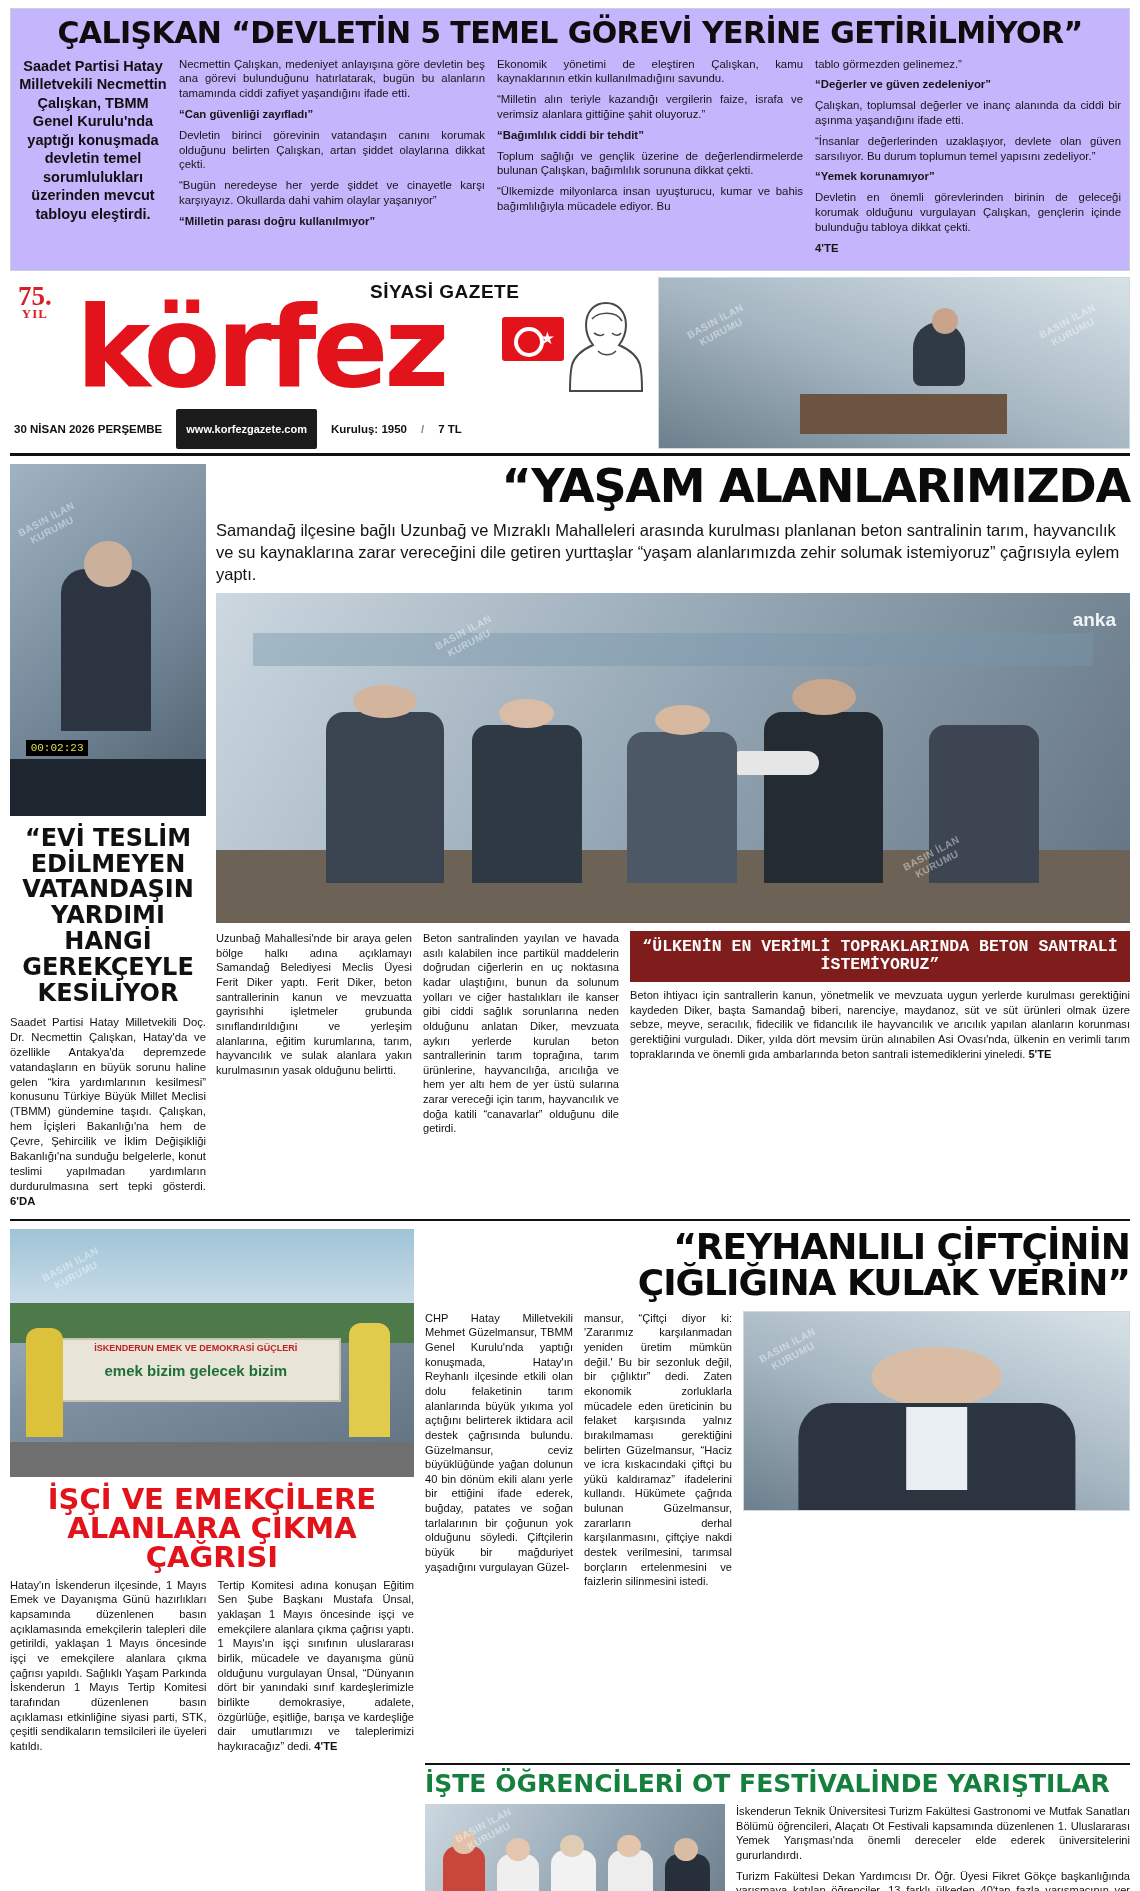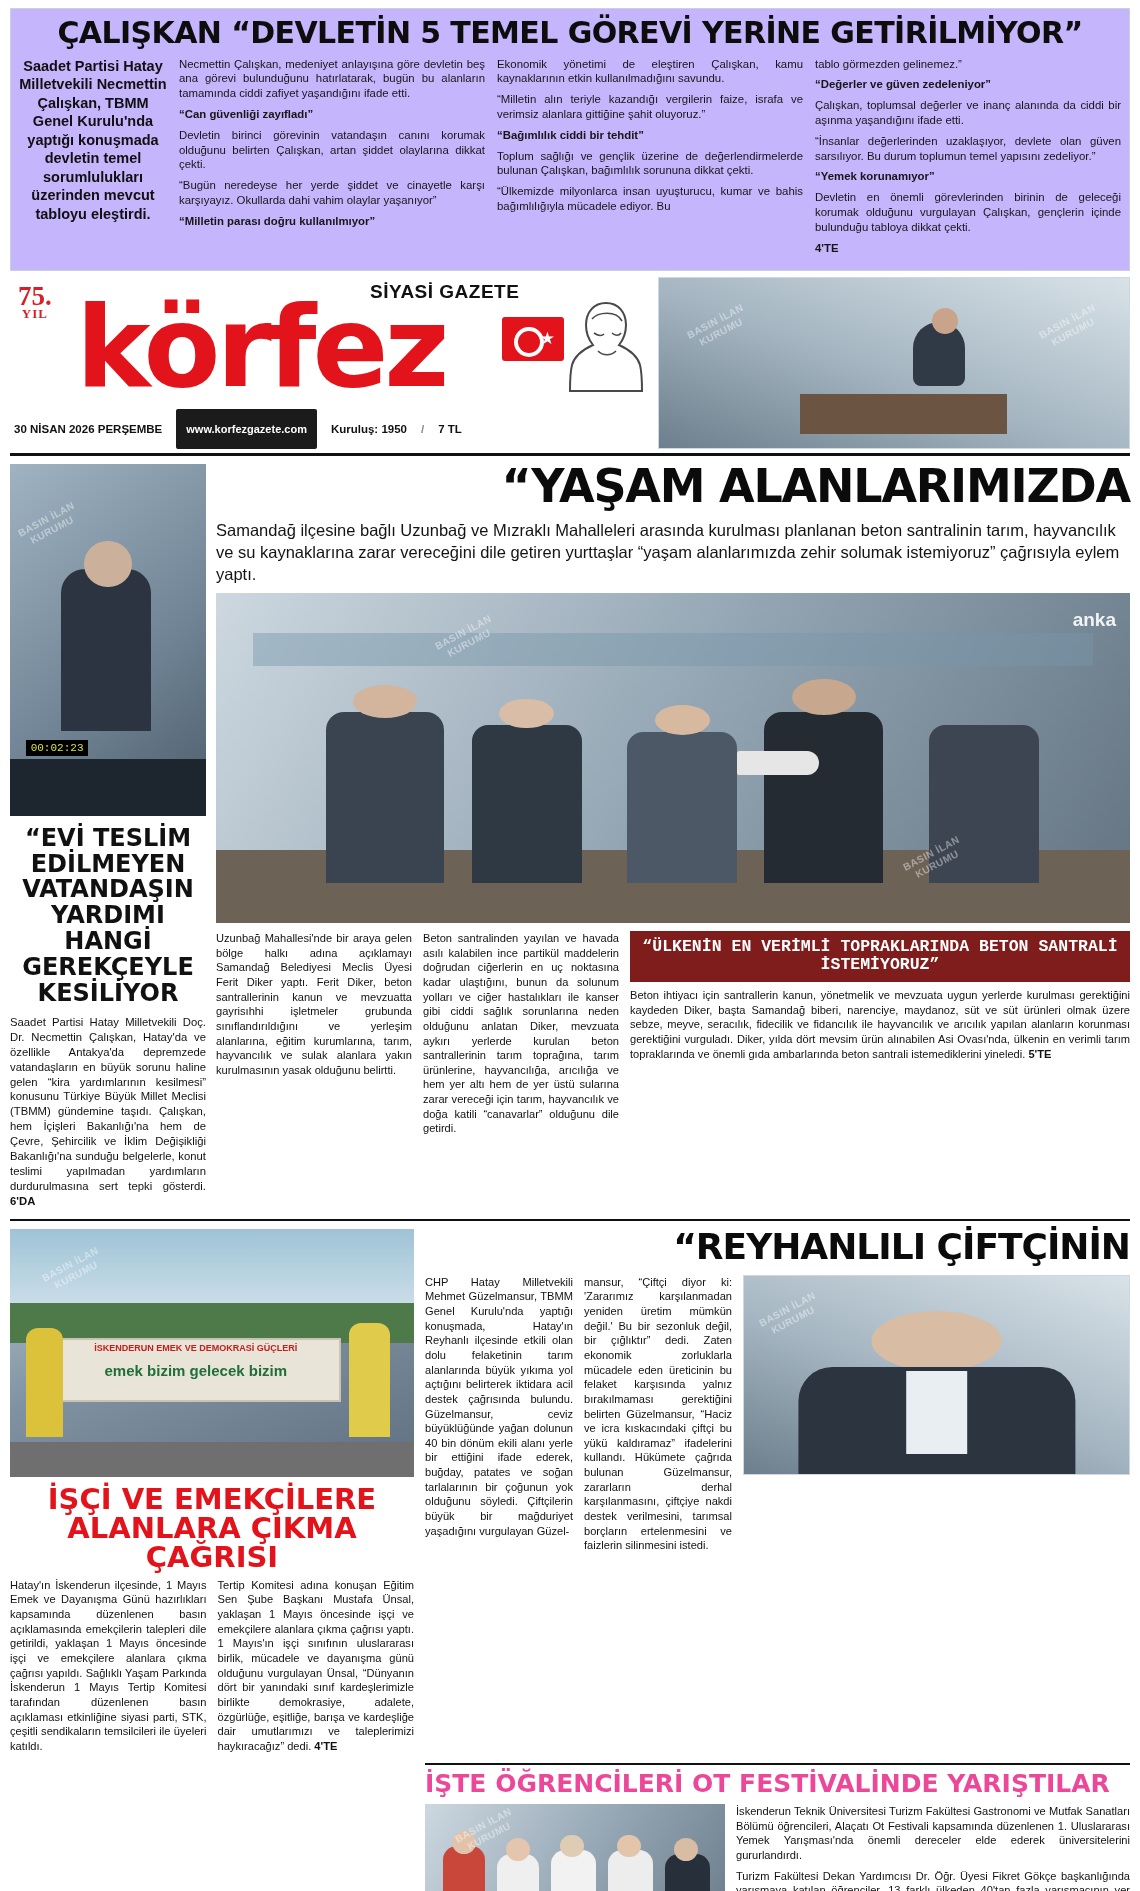--- a/index.html
+++ b/index.html
@@ -119,21 +119,21 @@
   .sec2-right-body { display:flex; gap:11px; margin-top:10px; }
   .sec2-right-body .c { width:148px; flex:0 0 148px; font-size:11.1px; line-height:1.32; text-align:justify; }
   .portrait { flex:1; height:200px; background:#99a6b2; position:relative; overflow:hidden; border:1px solid #cfd8e0;}
 
   
   .sec3 { display:flex; gap:11px; margin-top:10px; }
   .sec3-left { width:404px; flex:0 0 404px; }
   .sec3-right { flex:1; }
   .sec3-title {
     font-family:"DejaVu Sans", sans-serif; font-weight:bold; font-size:25px; line-height:1.03;
-    text-align:left; color:#ec4899; border-top:2px solid #111; padding-top:6px;
+    text-align:left; color:#15803d; border-top:2px solid #111; padding-top:6px;
   }
   .sec3-right-inner { display:flex; gap:11px; margin-top:7px; }
   .sec3-right-inner .photo { width:300px; flex:0 0 300px; height:190px; background:#919ca8; position:relative; overflow:hidden;}
   .sec3-right-inner .txt { flex:1; font-size:11.1px; line-height:1.32; text-align:justify; }
 
   p { margin:0 0 6px 0; }
   .bold { font-weight:bold; }
 
   
   .wmk {
@@ -295,20 +295,21 @@
 
 1 Mayıs'ın işçi sınıfının uluslararası birlik, mücadele ve dayanışma günü olduğunu vurgulayan Ünsal, “Dünyanın dört bir yanındaki sınıf kardeşlerimizle birlikte demokrasiye, adalete, özgürlüğe, eşitliğe, barışa ve kardeşliğe dair umutlarımızı ve taleplerimizi haykıracağız” dedi.</span>
           <span class="bold">4'TE</span>
         </div>
       </div>
     </div>
 
     <div class="sec2-right">
       <div class="sec2-right-title">
         <span>“REYHANLILI ÇİFTÇİNİN</span><br>
+        <span>ÇIĞLIĞINA KULAK VERİN”</span>
       </div>
       <div class="sec2-right-body">
         <div class="c">CHP Hatay Milletvekili Mehmet Güzelmansur, TBMM Genel Kurulu'nda yaptığı konuşmada, Hatay'ın Reyhanlı ilçesinde etkili olan dolu felaketinin tarım alanlarında büyük yıkıma yol açtığını belirterek iktidara acil destek çağrısında bulundu. Güzelmansur, ceviz büyüklüğünde yağan dolunun 40 bin dönüm ekili alanı yerle bir ettiğini ifade ederek, buğday, patates ve soğan tarlalarının bir çoğunun yok olduğunu söyledi. Çiftçilerin büyük bir mağduriyet yaşadığını vurgulayan Güzel-</div>
         <div class="c">mansur, “Çiftçi diyor ki: 'Zararımız karşılanmadan yeniden üretim mümkün değil.' Bu bir sezonluk değil, bir çığlıktır” dedi. Zaten ekonomik zorluklarla mücadele eden üreticinin bu felaket karşısında yalnız bırakılmaması gerektiğini belirten Güzelmansur, “Haciz ve icra kıskacındaki çiftçi bu yükü kaldıramaz” ifadelerini kullandı. Hükümete çağrıda bulunan Güzelmansur, zararların derhal karşılanmasını, çiftçiye nakdi destek verilmesini, tarımsal borçların ertelenmesini ve faizlerin silinmesini istedi.</div>
         <div class="portrait">
           <div class="ph-grad4"></div>
           <div style="position:absolute;left:50%;top:18%;transform:translateX(-50%);width:34%;height:30%;background:#d8bda4;border-radius:50%;"></div>
           <div style="position:absolute;left:50%;top:46%;transform:translateX(-50%);width:72%;height:54%;background:#2c3440;border-radius:34px 34px 0 0;"></div>
           <div style="position:absolute;left:50%;top:48%;transform:translateX(-50%);width:16%;height:42%;background:#e9eef2;"></div>
           <div class="wmk" style="left:4%;top:14%;">BASIN İLAN<br>KURUMU</div>

